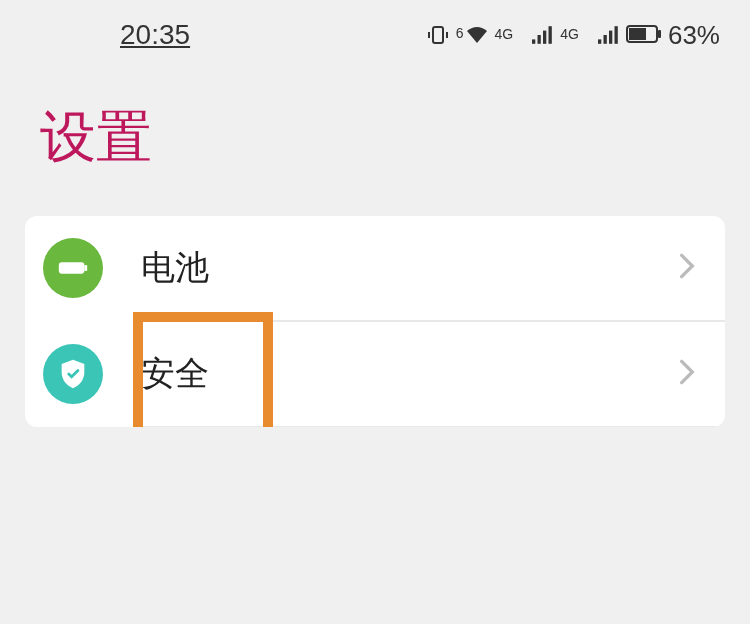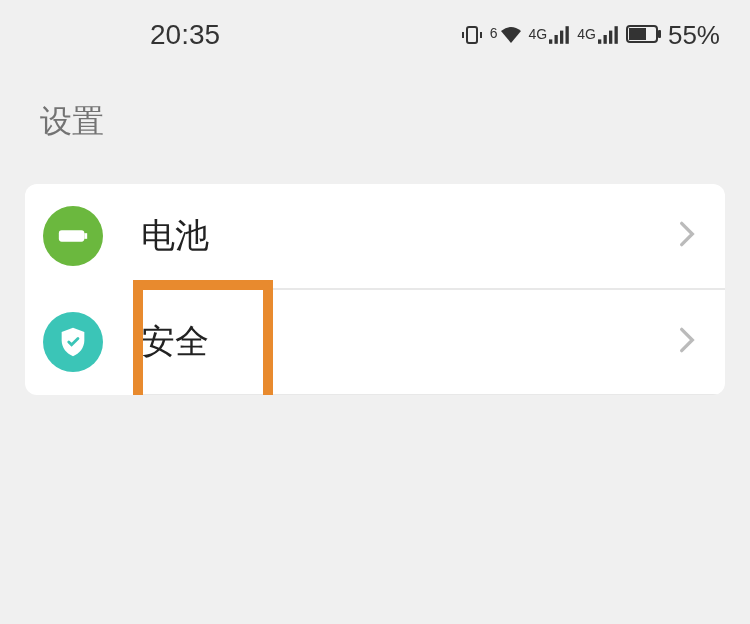--- a/index.html
+++ b/index.html
@@ -16,33 +16,34 @@
     }
     .status-bar {
       display: flex;
       align-items: center;
       height: 70px;
       padding: 0 30px;
       font-size: 28px;
       color: #333;
     }
     .status-time {
-      margin-left: 120px;
+      margin-left: 90px;
+      text-decoration: underline;
     }
     .status-right {
       margin-left: auto;
       display: flex;
       align-items: center;
       gap: 6px;
       font-size: 26px;
     }
     .page-title {
-      font-size: 32px;
+      font-size: 56px;
       font-weight: 500;
-      color: #737373;
+      color: #be185d;
       padding: 30px 40px 40px 40px;
     }
     .settings-card {
       background: #fff;
       margin: 0 25px;
       border-radius: 12px;
       overflow: hidden;
     }
     .settings-item {
       display: flex;
@@ -86,21 +87,21 @@
       top: -10px;
       pointer-events: none;
     }
     .vibrate-icon {
       display: inline-flex;
       align-items: center;
     }
     .signal-group {
       display: inline-flex;
       align-items: flex-end;
-      gap: 1px;
+      gap: 18px;
     }
     .signal-label {
       font-size: 14px;
       margin-right: 1px;
       align-self: flex-start;
     }
   </style>
 </head>
 <body>
 
@@ -138,21 +139,21 @@
         <rect x="15" y="0" width="3" height="16"></rect>
       </svg>
     </span>
     <span>
       <svg width="36" height="20" viewBox="0 0 36 20" fill="none" stroke="#333" stroke-width="2">
         <rect x="1" y="2" width="30" height="16" rx="3"></rect>
         <rect x="3" y="4" width="17" height="12" fill="#333" stroke="none"></rect>
         <rect x="32" y="6" width="3" height="8" fill="#333" stroke="none" rx="1"></rect>
       </svg>
     </span>
-    <span>55%</span>
+    <span>63%</span>
   </div>
 </div>
 
 <h1 class="page-title">设置</h1>
 
 <div class="settings-card">
 
   <div class="settings-item">
     <div class="item-icon icon-battery">
       <svg width="34" height="34" viewBox="0 0 24 24" fill="#fff">

